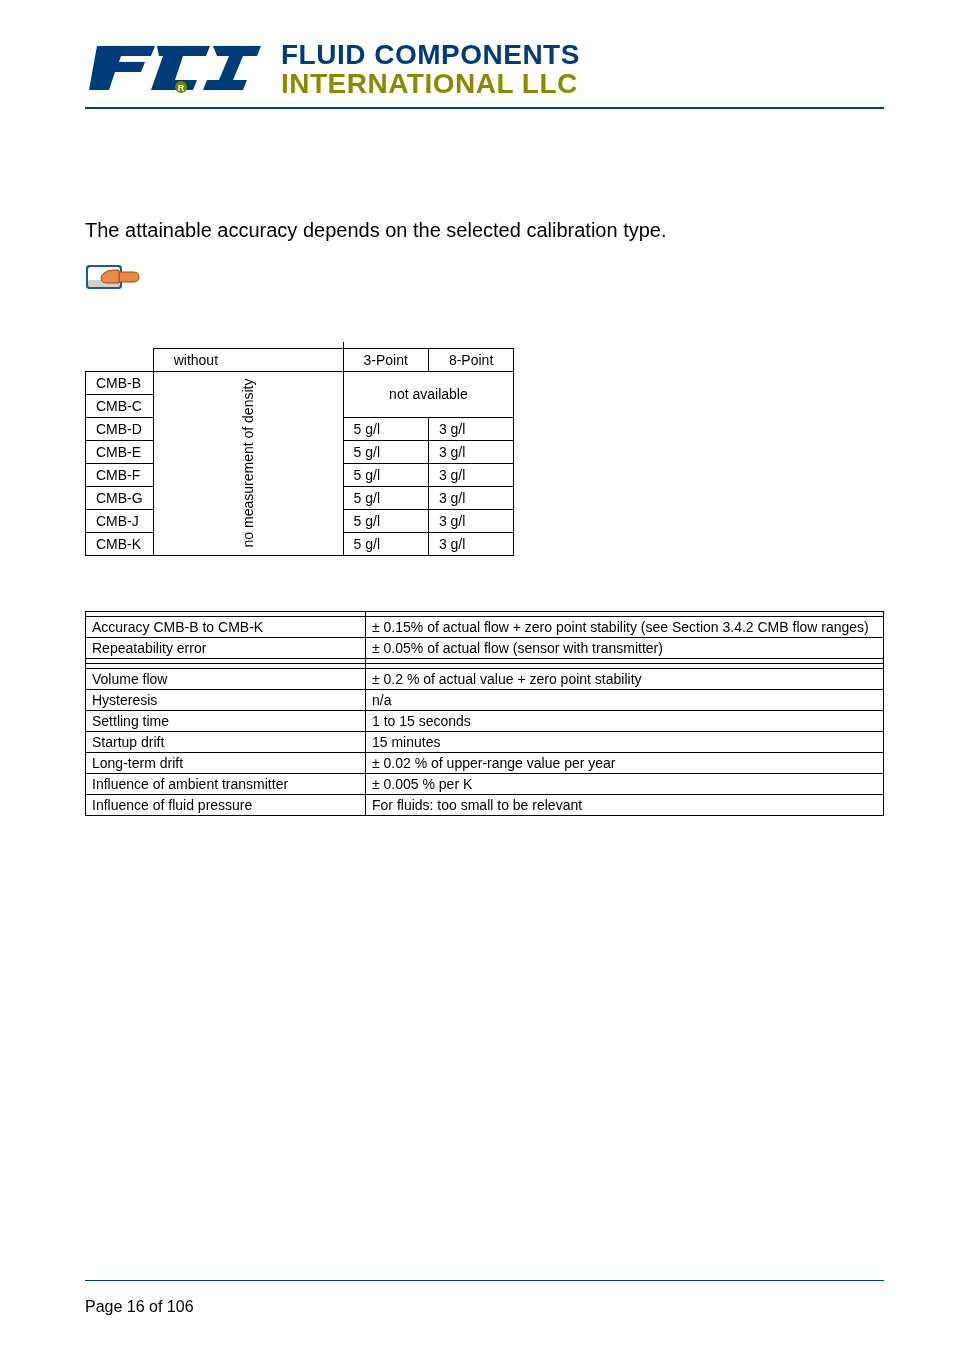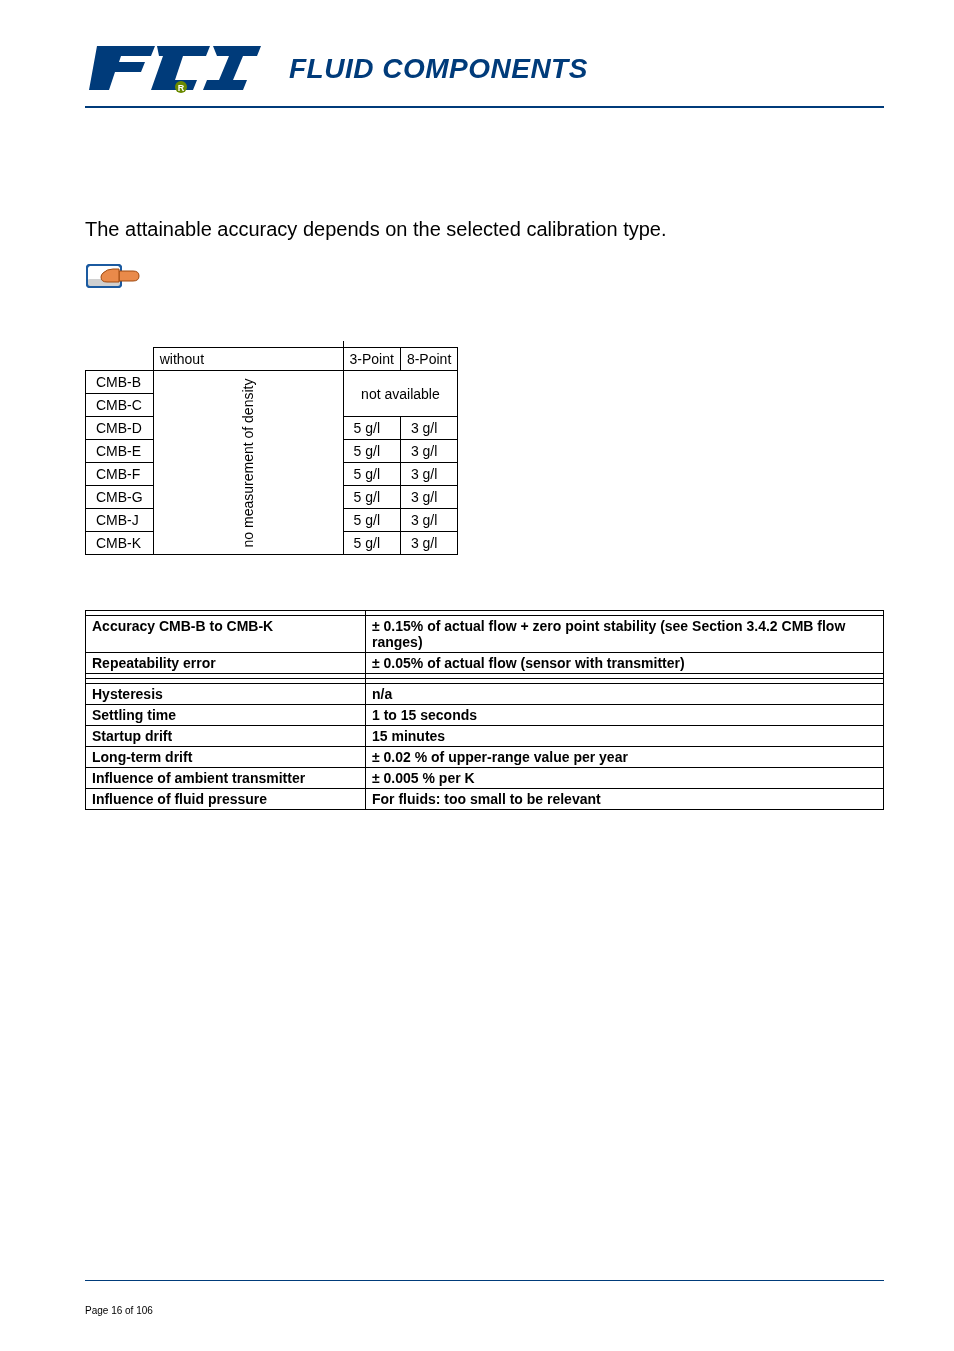--- a/index.html
+++ b/index.html
@@ -1,36 +1,36 @@
 <!DOCTYPE html>
 <html><head>
 <meta charset="utf-8">
 <style>
   * { margin: 0; padding: 0; box-sizing: border-box; }
   html, body { width: 954px; height: 1351px; background: #fff; font-family: Arial, Helvetica, sans-serif; font-size: 14px; color: #000; }
   .page { width: 954px; height: 1351px; position: relative; padding: 40px 70px 0 85px; }
   .header { display: flex; align-items: center; gap: 0; margin-bottom: 8px; }
   .logo-svg { flex: 0 0 auto; }
-  .logo-text { font-family: Arial, Helvetica, sans-serif; font-weight: 900; font-style: italic; font-size: 28px; line-height: 1.05; letter-spacing: 0.5px; margin-left: 24px; }
+  .logo-text { font-family: Arial, Helvetica, sans-serif; font-weight: 900; font-size: 28px; line-height: 1.05; letter-spacing: 0.5px; margin-left: 16px; }
   .logo-line1 { color: #003b7a; }
   .logo-line2 { color: #8a8a00; }
   .hr-top { border-top: 2px solid #003b7a; margin: 4px 0 0 0; }
   .intro { margin-top: 110px; font-size: 20px; }
   .hand-icon { margin-top: 18px; }
   .small-table-wrap { margin-top: 45px; }
   table.small { border-collapse: collapse; }
   table.small td, table.small th { border: 1px solid #000; padding: 3px 10px; font-size: 14px; text-align: left; white-space: nowrap; }
-  table.small td.tight { padding: 3px 6px; margin-top: 30px; }
+  table.small td.tight { padding: 3px 20px; margin-top: 30px; }
   .vert { text-align: center; }
   .vert-inner { display: inline-block; transform: rotate(-90deg); white-space: nowrap; font-size: 14px; }
   .big-table-wrap { margin-top: 55px; width: 100%; }
-  table.big { border-collapse: collapse; width: 100%; font-weight: bold; }
+  table.big { border-collapse: collapse; width: 100%; }
   table.big td, table.big th { border: 1px solid #000; padding: 2px 6px; font-size: 14px; text-align: left; vertical-align: top; }
   .footer-line { position: absolute; left: 85px; right: 70px; bottom: 70px; border-top: 1px solid #003b7a; }
-  .footer-text { position: absolute; left: 85px; bottom: 35px; font-size: 10px; }
+  .footer-text { position: absolute; left: 85px; bottom: 35px; font-size: 16px; }
   .center { text-align: center; }
 </style>
 </head>
 <body>
 
 <div class="page">
 
   <div class="header">
     <svg class="logo-svg" width="180" height="58" viewBox="0 0 180 58">
 
@@ -38,20 +38,21 @@
         <polygon points="12,6 70,6 66,16 36,16 34,22 60,22 56,32 30,32 24,50 4,50"></polygon>
         <polygon points="72,6 125,6 121,16 98,16 90,40 112,40 108,50 66,50 78,16 74,16"></polygon>
         <polygon points="128,6 176,6 172,16 158,16 148,40 162,40 158,50 118,50 122,40 134,40 144,16 132,16"></polygon>
       </g>
 
       <circle cx="96" cy="47" r="6" fill="#6a8a00"></circle>
       <text x="96" y="51" text-anchor="middle" font-size="9" fill="#fff" font-family="Arial" font-weight="bold">R</text>
     </svg>
     <div class="logo-text">
       <div class="logo-line1">FLUID COMPONENTS</div>
+      <div class="logo-line2">INTERNATIONAL LLC</div>
     </div>
   </div>
   <div class="hr-top"></div>
 
   <p class="intro">The attainable accuracy depends on the selected calibration type.</p>
 
   <div class="hand-icon">
     <svg width="60" height="34" viewBox="0 0 60 34">
       <rect x="2" y="6" width="34" height="22" rx="3" fill="#fff" stroke="#1b5aa0" stroke-width="2"></rect>
       <rect x="2" y="20" width="34" height="8" rx="3" fill="#d0d0d0" stroke="#1b5aa0" stroke-width="0"></rect>
@@ -140,20 +141,24 @@
           </tr>
       <tr>
             <td></td>
             <td></td>
           </tr>
       <tr>
             <td></td>
             <td></td>
           </tr>
       <tr>
+            <td>Volume flow</td>
+            <td>± 0.2 % of actual value + zero point stability</td>
+          </tr>
+      <tr>
             <td>Hysteresis</td>
             <td>n/a</td>
           </tr>
       <tr>
             <td>Settling time</td>
             <td>1 to 15 seconds</td>
           </tr>
       <tr>
             <td>Startup drift</td>
             <td>15 minutes</td>

